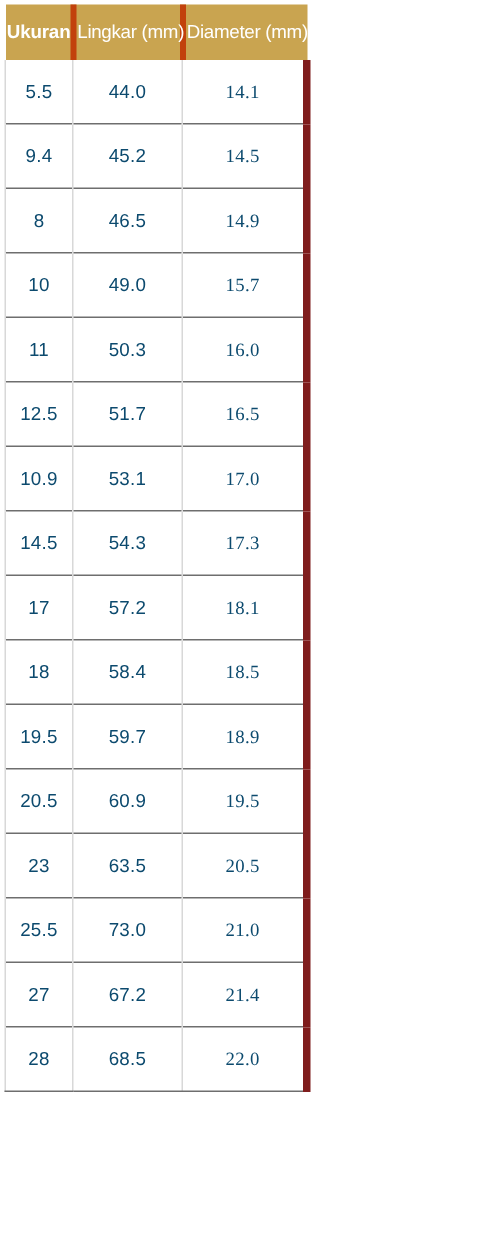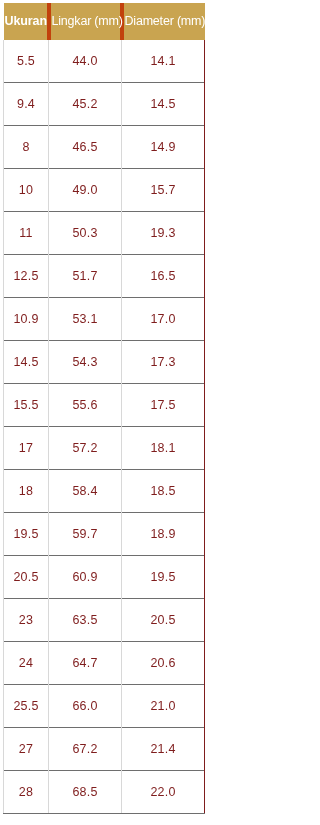--- a/index.html
+++ b/index.html
@@ -47,38 +47,38 @@
     border-left: none;
     letter-spacing: -0.1px;
   }
   thead th.col-diameter {
     border-right: none;
   }
 
   tbody td {
     height: 40px;
     font-size: 12.5px;
-    color: #7f1d1d;
+    color: #0c4a6e;
     text-align: center;
     vertical-align: middle;
     background: #ffffff;
     border-top: 1px solid #6e6e6e;
     border-left: 1px solid #d8d8d8;
     border-right: 1px solid #d8d8d8;
     letter-spacing: 0.2px;
     line-height: 1;
   }
   tbody tr:first-child td {
     border-top: none;
   }
   tbody tr:last-child td {
     border-bottom: 1px solid #6e6e6e;
   }
   tbody td.col-ukuran { border-left: 1px solid #d8d8d8; }
-  tbody td.col-diameter { border-right: 1px solid #7f1d1d; }
+  tbody td.col-diameter { border-right: 6px solid #7f1d1d; font-family: Liberation Serif, serif; }
 </style>
 </head>
 <body>
 
 <div class="ring-size-table-wrap">
   <table class="ring-size-table">
     <colgroup>
       <col class="c1">
       <col class="c2">
       <col class="c3">
@@ -107,41 +107,36 @@
           <td class="col-diameter">14.9</td>
         </tr>
         <tr>
           <td class="col-ukuran">10</td>
           <td class="col-lingkar">49.0</td>
           <td class="col-diameter">15.7</td>
         </tr>
         <tr>
           <td class="col-ukuran">11</td>
           <td class="col-lingkar">50.3</td>
-          <td class="col-diameter">19.3</td>
+          <td class="col-diameter">16.0</td>
         </tr>
         <tr>
           <td class="col-ukuran">12.5</td>
           <td class="col-lingkar">51.7</td>
           <td class="col-diameter">16.5</td>
         </tr>
         <tr>
           <td class="col-ukuran">10.9</td>
           <td class="col-lingkar">53.1</td>
           <td class="col-diameter">17.0</td>
         </tr>
         <tr>
           <td class="col-ukuran">14.5</td>
           <td class="col-lingkar">54.3</td>
           <td class="col-diameter">17.3</td>
-        </tr>
-        <tr>
-          <td class="col-ukuran">15.5</td>
-          <td class="col-lingkar">55.6</td>
-          <td class="col-diameter">17.5</td>
         </tr>
         <tr>
           <td class="col-ukuran">17</td>
           <td class="col-lingkar">57.2</td>
           <td class="col-diameter">18.1</td>
         </tr>
         <tr>
           <td class="col-ukuran">18</td>
           <td class="col-lingkar">58.4</td>
           <td class="col-diameter">18.5</td>
@@ -155,27 +150,22 @@
           <td class="col-ukuran">20.5</td>
           <td class="col-lingkar">60.9</td>
           <td class="col-diameter">19.5</td>
         </tr>
         <tr>
           <td class="col-ukuran">23</td>
           <td class="col-lingkar">63.5</td>
           <td class="col-diameter">20.5</td>
         </tr>
         <tr>
-          <td class="col-ukuran">24</td>
-          <td class="col-lingkar">64.7</td>
-          <td class="col-diameter">20.6</td>
-        </tr>
-        <tr>
           <td class="col-ukuran">25.5</td>
-          <td class="col-lingkar">66.0</td>
+          <td class="col-lingkar">73.0</td>
           <td class="col-diameter">21.0</td>
         </tr>
         <tr>
           <td class="col-ukuran">27</td>
           <td class="col-lingkar">67.2</td>
           <td class="col-diameter">21.4</td>
         </tr>
         <tr>
           <td class="col-ukuran">28</td>
           <td class="col-lingkar">68.5</td>

